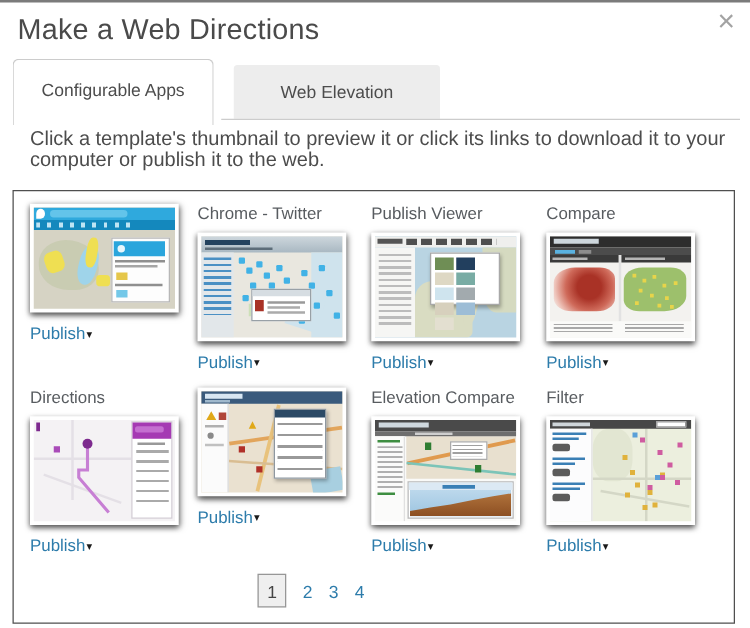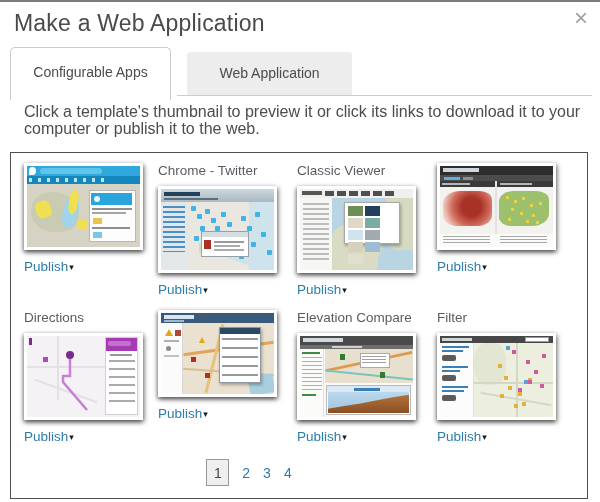--- a/index.html
+++ b/index.html
@@ -213,25 +213,25 @@
     box-shadow:10px 22px #e0b23c,20px 28px #e0b23c,2px 30px #e0b23c,30px 14px #e0b23c,16px 40px #e0b23c,6px 12px #e0b23c,24px 38px #e0b23c; }
   .s8-md { left:72px; top:14px; width:4px; height:4px; background:#cf5ca0;
     box-shadow:14px 10px #cf5ca0,22px 20px #cf5ca0,16px 30px #cf5ca0,28px 34px #cf5ca0,6px 38px #cf5ca0,30px 4px #cf5ca0; }
   .s8-bd { left:66px; top:10px; width:4px; height:4px; background:#5aa0d8; box-shadow:18px 34px #5aa0d8; }
 </style>
 </head>
 <body>
 
 <div class="dialog">
 
-  <div class="dlg-title">Make a Web Application</div>
+  <div class="dlg-title">Make a Web Directions</div>
   <div class="dlg-close">×</div>
 
   <div class="tab-active">Configurable Apps</div>
-  <div class="tab-inactive">Web Application</div>
+  <div class="tab-inactive">Web Elevation</div>
   <div class="tab-underline"></div>
 
   <div class="description">Click a template's thumbnail to preview it or click its links to download it to your computer or publish it to the web.</div>
 
   <div class="grid">
 
     <div class="cell r1 c1">
       <div class="thumb">
         <div class="scene s1">
           <div class="a s1-bar1"></div>
@@ -278,21 +278,21 @@
           <div class="a s2-pl2"></div>
           <div class="a s2-pl3"></div>
         </div>
       </div>
       <div class="publish-row">
         <a><span>Publish</span><span class="caret">▾</span></a>
       </div>
     </div>
 
     <div class="cell r1 c3">
-      <div class="tpl-title">Classic Viewer</div>
+      <div class="tpl-title">Publish Viewer</div>
       <div class="thumb">
         <div class="scene s3">
           <div class="a s3-top"></div>
           <div class="a s3-tt"></div>
           <div class="a s3-btns"></div>
           <div class="a s3-left"></div>
           <div class="a s3-llines"></div>
           <div class="a s3-land1"></div>
           <div class="a s3-land2"></div>
           <div class="a s3-boot"></div>
@@ -308,20 +308,21 @@
             <div style="background:#e3dfd0"></div>
           </div>
         </div>
       </div>
       <div class="publish-row">
         <a><span>Publish</span><span class="caret">▾</span></a>
       </div>
     </div>
 
     <div class="cell r1 c4">
+      <div class="tpl-title">Compare</div>
       <div class="thumb">
         <div class="scene s4">
           <div class="a s4-head"></div>
           <div class="a s4-ht"></div>
           <div class="a s4-tool"></div>
           <div class="a s4-chip"></div>
           <div class="a s4-chip2"></div>
           <div class="a s4-subL"></div>
           <div class="a s4-subR"></div>
           <div class="a s4-stL"></div>

